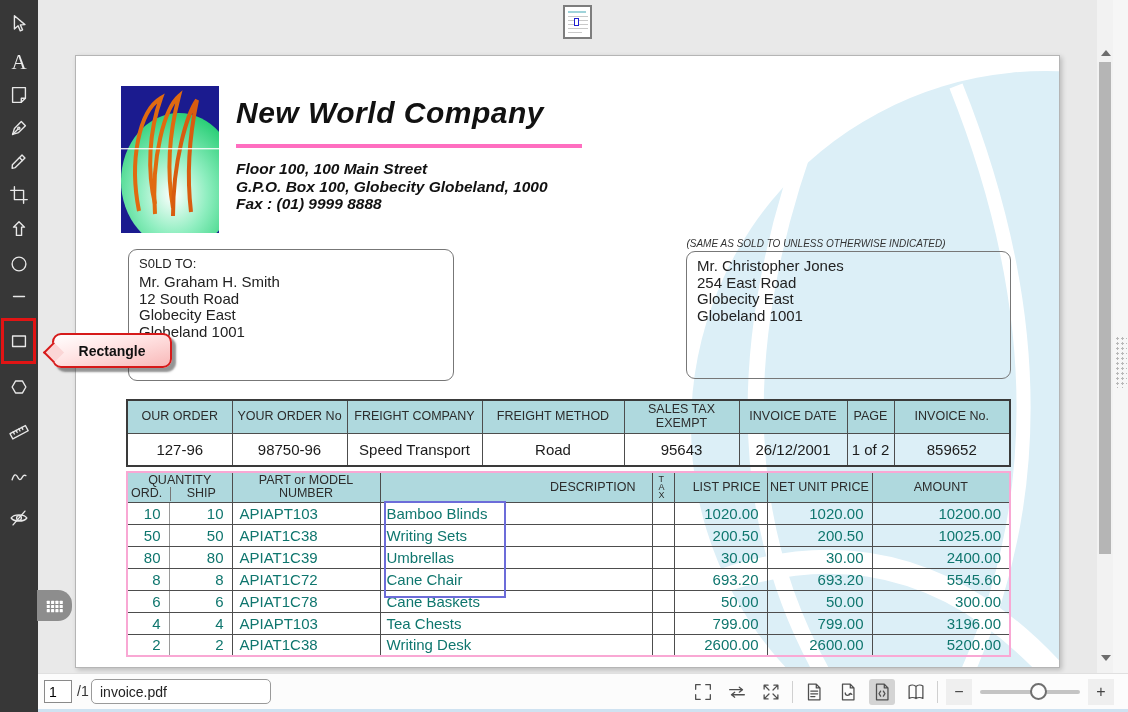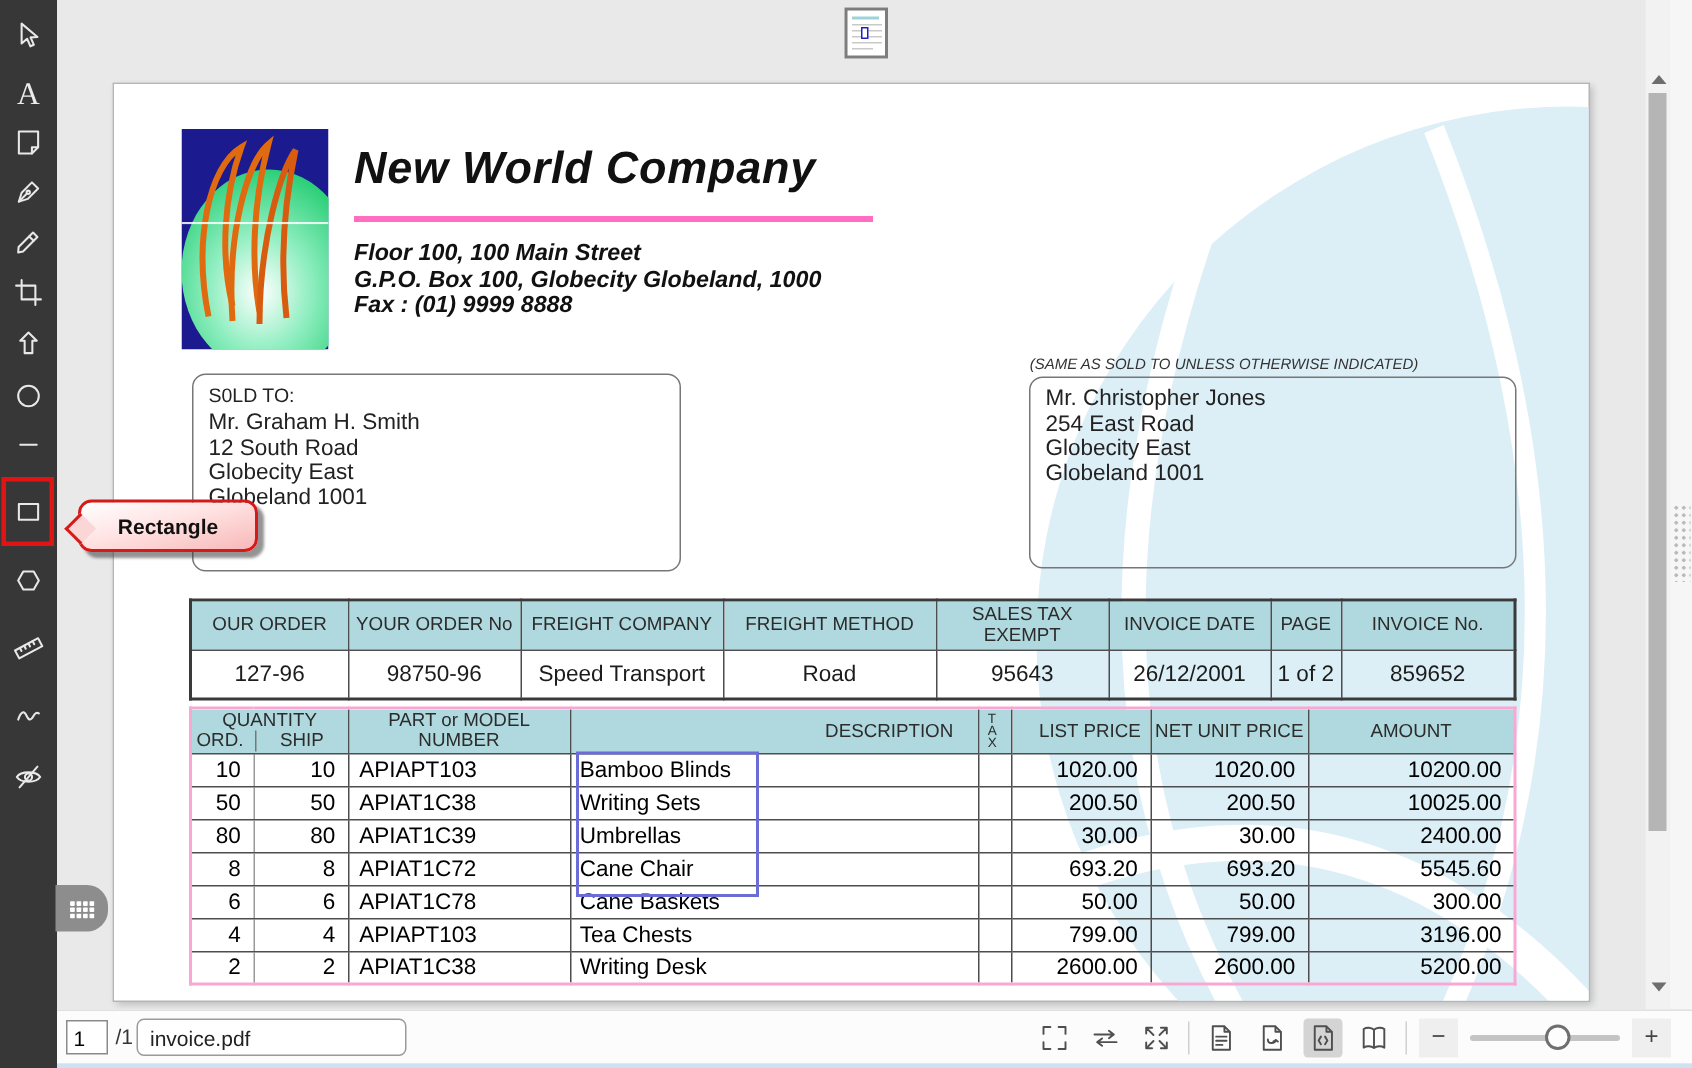--- a/index.html
+++ b/index.html
@@ -50,21 +50,21 @@
   
   table { border-collapse:collapse; table-layout:fixed; }
   .order-table { position:absolute; left:50px; top:343px; width:883px; border:2px solid #3a3a3a; }
   .order-table td { border:1px solid #4d4d4d; text-align:center; overflow:hidden; }
   .order-table .th-row td { background:#afd9de; height:33px; font-size:12.5px; color:#2c2c2c; line-height:13.5px; }
   .order-table .val-row td { height:33px; font-size:15px; color:#1c1c1c; }
 
   .items-table { position:absolute; left:50px; top:415px; width:883px; border:2px solid #f9a8d4; }
   .items-table td, .items-table th { border:1px solid #4d4d4d; overflow:hidden; font-weight:normal; }
   .items-table thead th { background:#afd9de; height:30px; font-size:12.5px; color:#2c2c2c; line-height:13.5px; vertical-align:middle; }
-  .items-table tbody td { height:22px; font-size:15px; color:#000000; background:transparent; }
+  .items-table tbody td { height:22px; font-size:15px; color:#0f766e; background:transparent; }
   .qty-head { position:relative; padding:0; }
   .qty-top { text-align:center; }
   .qty-bot { display:flex; }
   .qty-bot .ord { width:42px; text-align:left; padding-left:3px; }
   .qty-bot .ship { flex:1; text-align:center; border-left:1px solid #777; }
   .th-part, .th-net { text-align:center; }
   .th-desc { text-align:right; padding-right:16px; }
   .th-tax { padding:0; }
   .tax-stack { width:9px; margin:0 auto; font-size:9px; line-height:8px; word-break:break-all; text-align:left; }
   .th-list { text-align:right; padding-right:6px; }

